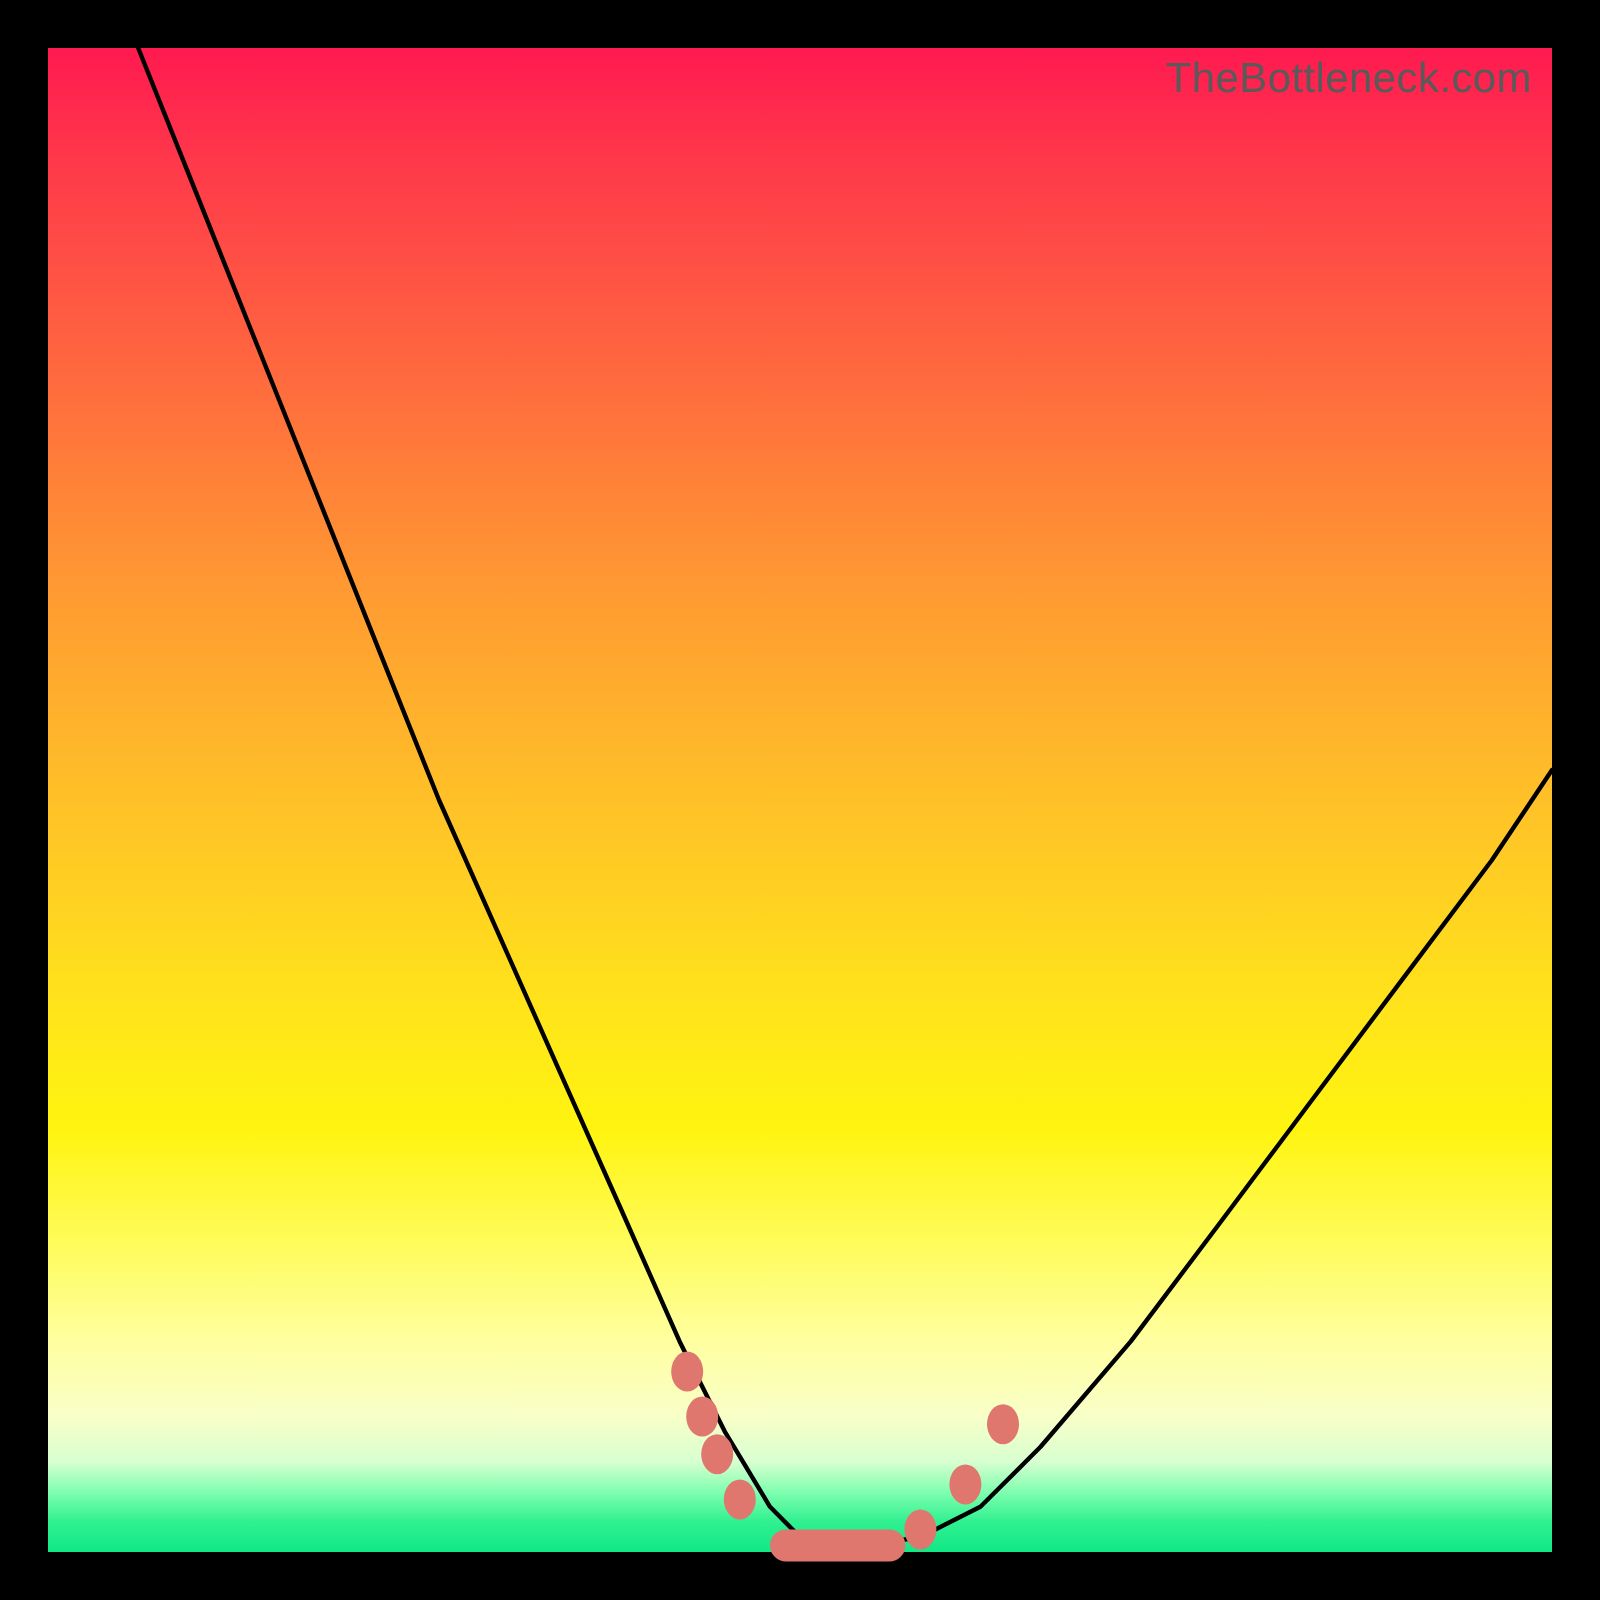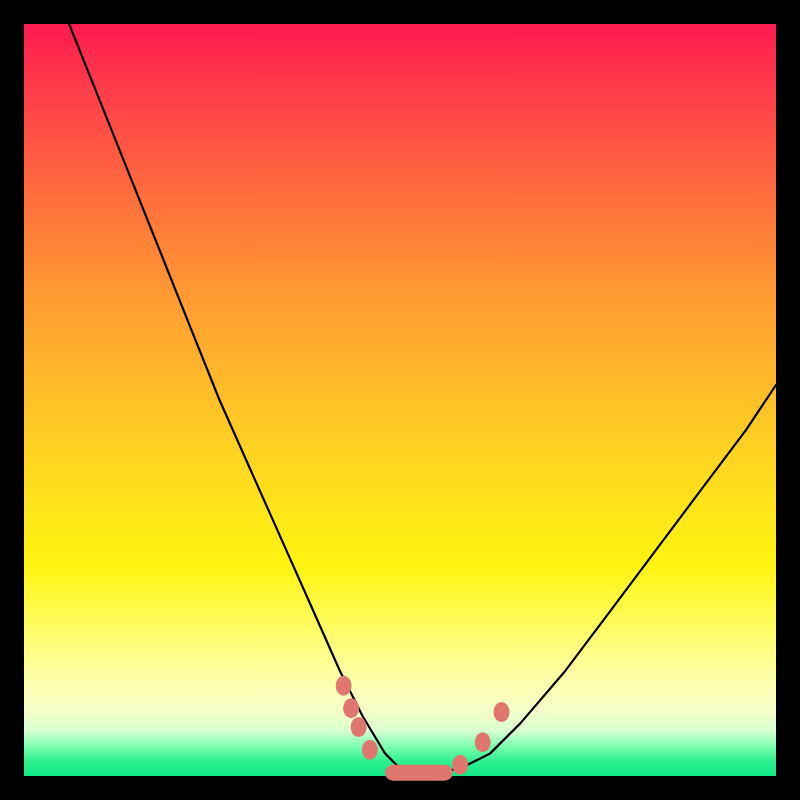--- a/index.html
+++ b/index.html
@@ -66,20 +66,21 @@
   }
   .pill {
     fill: #e0776f;
     stroke: none;
   }
 </style>
 </head>
 <body>
 
 <div class="frame">
+  <div class="watermark">TheBottleneck.com</div>
   <svg class="plot" viewBox="0 0 752 752">
     <path id="curve-path" class="curve" d="M45.1 0.0 L75.2 75.2 L105.3 150.4 L135.4 225.6 L165.4 300.8 L195.5 376.0 L225.6 443.7 L255.7 511.4 L285.8 579.0 L315.8 646.7 L338.4 691.8 L361.0 729.4 L376.0 744.5 L391.0 748.2 L413.6 748.2 L436.2 744.5 L466.2 729.4 L496.3 699.4 L541.4 646.7 L586.6 586.6 L631.7 526.4 L676.8 466.2 L721.9 406.1 L752.0 361.0"></path>
     <g id="markers-group">
         <ellipse cx="319.6" cy="661.8" rx="8" ry="10" class="marker"></ellipse>
         <ellipse cx="327.1" cy="684.3" rx="8" ry="10" class="marker"></ellipse>
         <ellipse cx="334.6" cy="703.1" rx="8" ry="10" class="marker"></ellipse>
         <ellipse cx="345.9" cy="725.7" rx="8" ry="10" class="marker"></ellipse>
         <ellipse cx="436.2" cy="740.7" rx="8" ry="10" class="marker"></ellipse>
         <ellipse cx="458.7" cy="718.2" rx="8" ry="10" class="marker"></ellipse>
         <ellipse cx="477.5" cy="688.1" rx="8" ry="10" class="marker"></ellipse>

